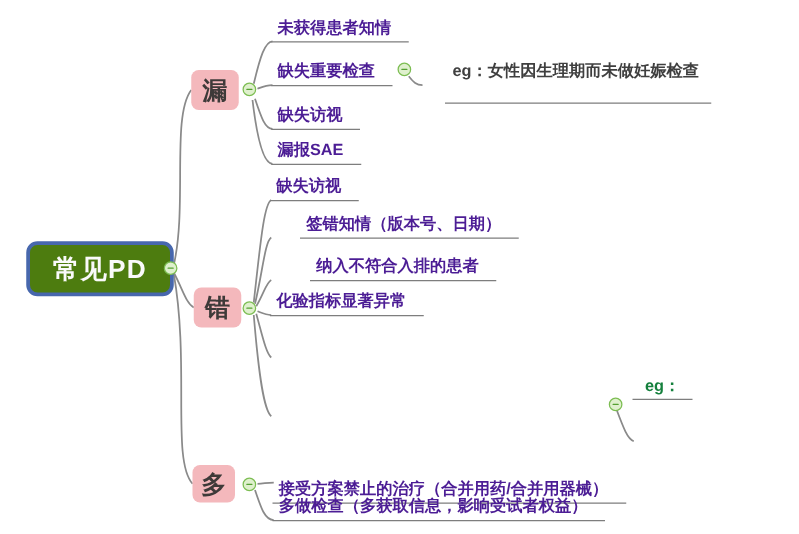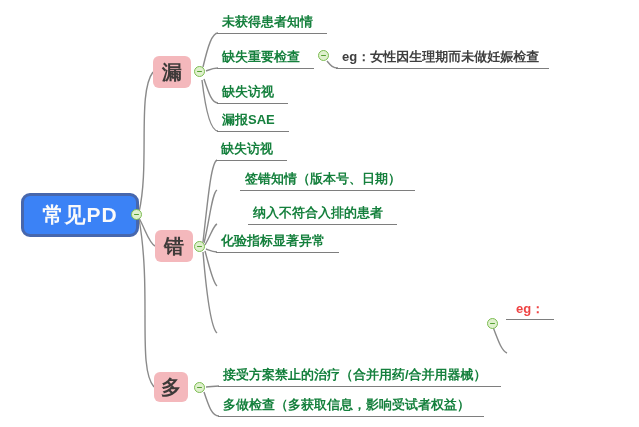--- a/index.html
+++ b/index.html
@@ -5,46 +5,46 @@
   html,body{margin:0;padding:0;background:#ffffff;}
   #canvas{
     position:relative;width:639px;height:427px;background:#ffffff;overflow:hidden;
     font-family:"Liberation Sans","DejaVu Sans",sans-serif;
   }
   svg.wires{position:absolute;left:0;top:0;width:639px;height:427px;pointer-events:none;}
   svg.wires path{fill:none;stroke:#8a8a8a;stroke-width:1.4px;}
 
   .root{
     position:absolute;left:21px;top:193px;width:112px;height:38px;
-    background:#3b82f6;border:3px solid #4767ad;border-radius:9px;
+    background:#4d7c0f;border:3px solid #4767ad;border-radius:9px;
     display:flex;align-items:center;justify-content:center;
     color:#fafafa;font-size:21px;font-weight:bold;letter-spacing:1px;
     box-sizing:content-box;cursor:default;
   }
   .branch{
     position:absolute;background:#f4b8bc;border-radius:6px;
     display:flex;align-items:center;justify-content:center;
     color:#3e3a39;font-size:20px;font-weight:bold;cursor:default;
   }
   .b-lou{left:153px;top:56px;width:38px;height:32px;}
   .b-cuo{left:155px;top:230px;width:38px;height:32px;}
   .b-duo{left:154px;top:372px;width:34px;height:30px;}
 
   .leaf{
     position:absolute;white-space:nowrap;
-    font-size:13px;font-weight:bold;color:#15803d;line-height:20px;
+    font-size:13px;font-weight:bold;color:#4c1d95;line-height:20px;
     padding:0 14px 1px 5px;border-bottom:1.5px solid #7e7e7e;cursor:default;
   }
   .note{
     position:absolute;white-space:nowrap;
     font-size:13px;font-weight:bold;color:#3f3f3f;line-height:20px;
-    padding:0 10px 1px 6px;border-bottom:1.5px solid #7e7e7e;cursor:default;
+    padding:0 10px 15px 6px;border-bottom:1.5px solid #7e7e7e;cursor:default;margin-left:20px;
   }
   .note-multi{
-    position:absolute;font-size:13px;font-weight:bold;color:#ef4444;
+    position:absolute;font-size:13px;font-weight:bold;color:#15803d;
     line-height:17px;padding:0 10px 2px 10px;border-bottom:1.5px solid #7e7e7e;
     white-space:nowrap;cursor:default;
   }
   .note-multi span{display:block;}
 
   .collapse{
     position:absolute;width:11px;height:11px;border-radius:50%;
     background:#dff0cd;border:1.3px solid #7cbd52;
     display:flex;align-items:center;justify-content:center;cursor:pointer;
     box-sizing:border-box;
@@ -57,21 +57,21 @@
   .l3{left:217px;top:82px;}
   .l4{left:217px;top:110px;}
   .n1{left:336px;top:47px;}
   .c1{left:216px;top:139px;}
   .c2{left:216px;top:169px;margin-left:24px;}
   .c3{left:216px;top:203px;margin-left:32px;}
   .c4{left:216px;top:231px;}
   .c5{left:216px;top:265px;}
   .c6{left:216px;top:312px;}
   .n2{left:506px;top:300px;}
-  .m1{left:218px;top:365px;}
+  .m1{left:218px;top:381px;}
   .m2{left:218px;top:395px;}
 
   .cb-root{left:131px;top:209px;}
   .cb-lou{left:194px;top:66px;}
   .cb-cuo{left:194px;top:241px;}
   .cb-duo{left:194px;top:382px;}
   .cb-n1{left:318px;top:50px;}
   .cb-n2{left:487px;top:318px;}
 </style>
 </head>

